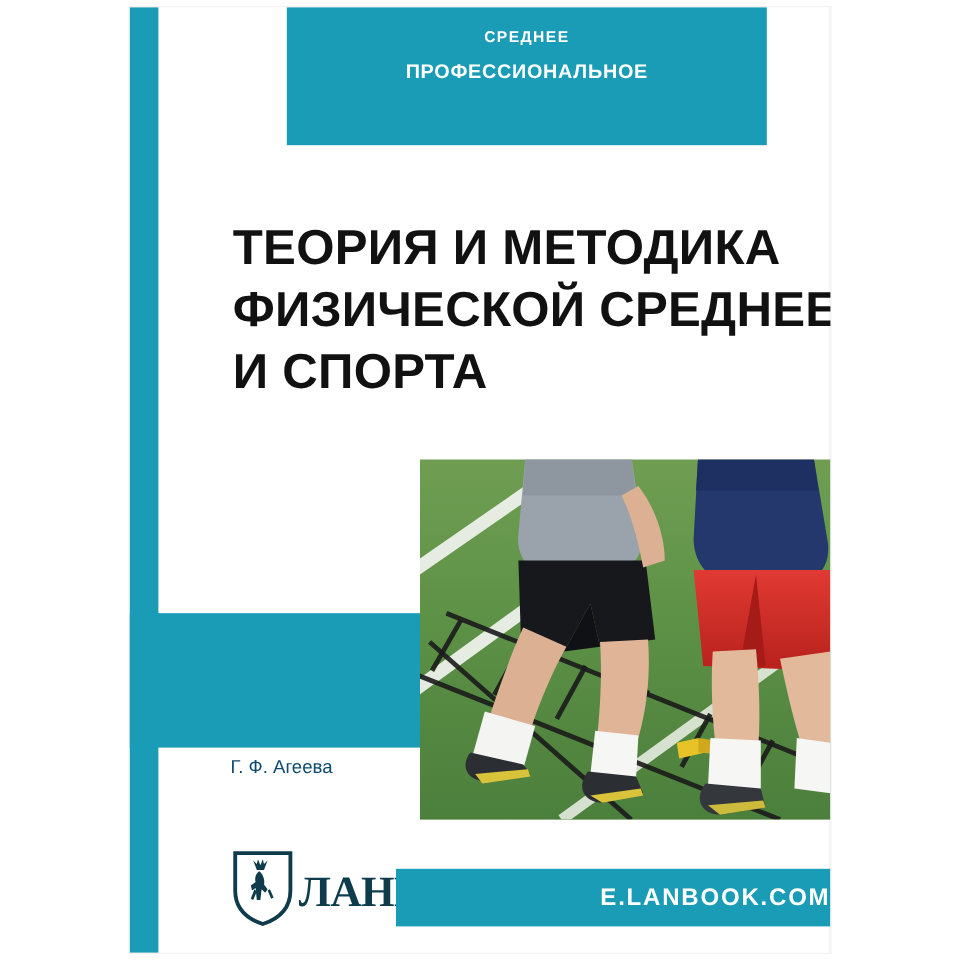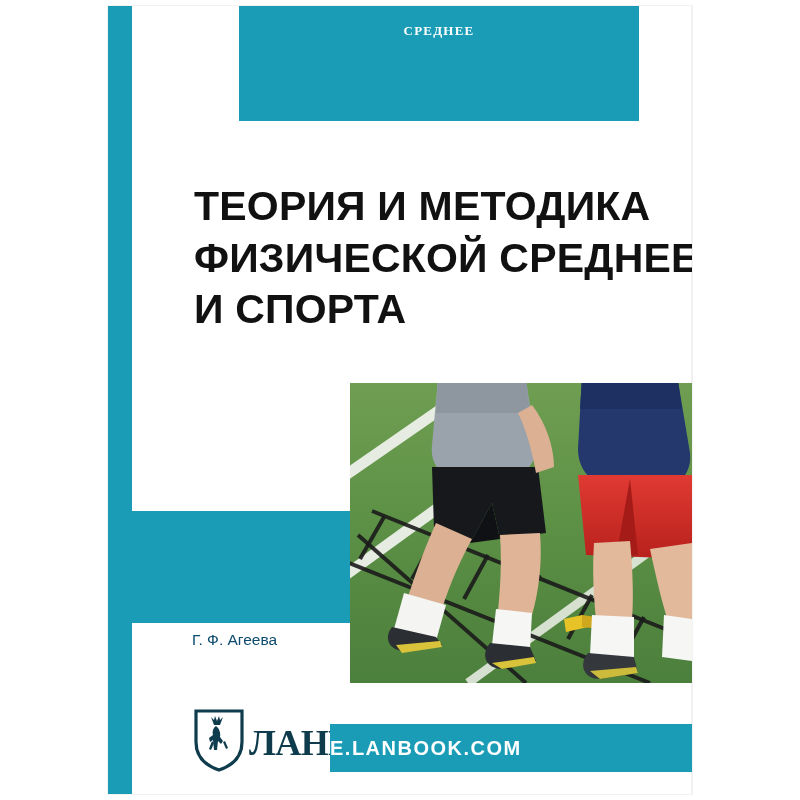--- a/index.html
+++ b/index.html
@@ -44,21 +44,21 @@
   }
   .series-band .line {
     position: absolute;
     width: 100%;
     text-align: center;
     color: #ffffff;
     font-weight: bold;
     letter-spacing: 0.6px;
     text-transform: uppercase;
   }
-  .series-band .l1 { top: 17px; font-size: 16.5px; font-family: Liberation Serif, serif; }
+  .series-band .l1 { top: 17px; font-size: 16.5px; }
   .series-band .l2 { top: 45px; font-size: 16.5px; }
   .series-band .l3 { top: 73px; font-size: 16.5px; }
 
   .series-band .small { font-size: 13px; letter-spacing: 1.2px; }
 
   
   .left-stripe {
     position: absolute;
     left: 0px;
     top: 0px;
@@ -120,21 +120,21 @@
     position: absolute;
     left: 222px;
     top: 718px;
     width: 362px;
     height: 48px;
     background: #1a9cb7;
   }
   .site-band .site {
     position: absolute;
     left: 0; right: 0; top: 13px;
-    text-align: left;
+    text-align: right;
     color: #ffffff;
     font-size: 20px;
     font-weight: bold;
     letter-spacing: 1.5px;
     font-family: "Liberation Sans", sans-serif;
   }
 
   
   .logo {
     position: absolute;
@@ -175,20 +175,21 @@
 <div class="page">
   <div class="cover">
 
     <div class="edge-left"></div>
     <div class="edge-right"></div>
 
     <div class="left-stripe"></div>
 
     <div class="series-band">
       <div class="line l1 small">СРЕДНЕЕ</div>
+      <div class="line l2">ПРОФЕССИОНАЛЬНОЕ</div>
     </div>
 
     <div class="title">
       <span class="tl">ТЕОРИЯ И МЕТОДИКА</span>
       <span class="tl">ФИЗИЧЕСКОЙ СРЕДНЕЕ</span>
       <span class="tl">И СПОРТА</span>
     </div>
 
     <div class="lower-band"></div>
 

